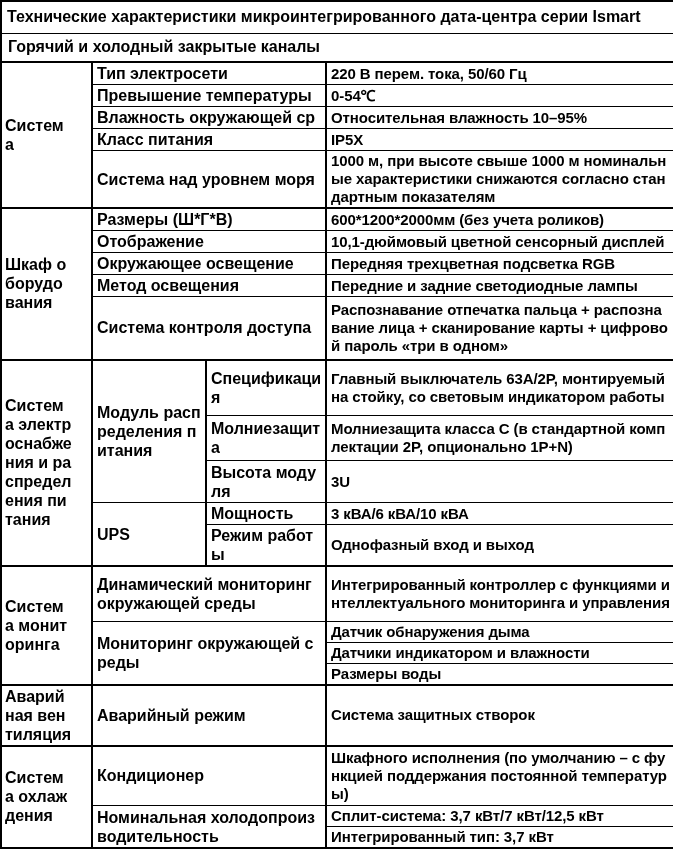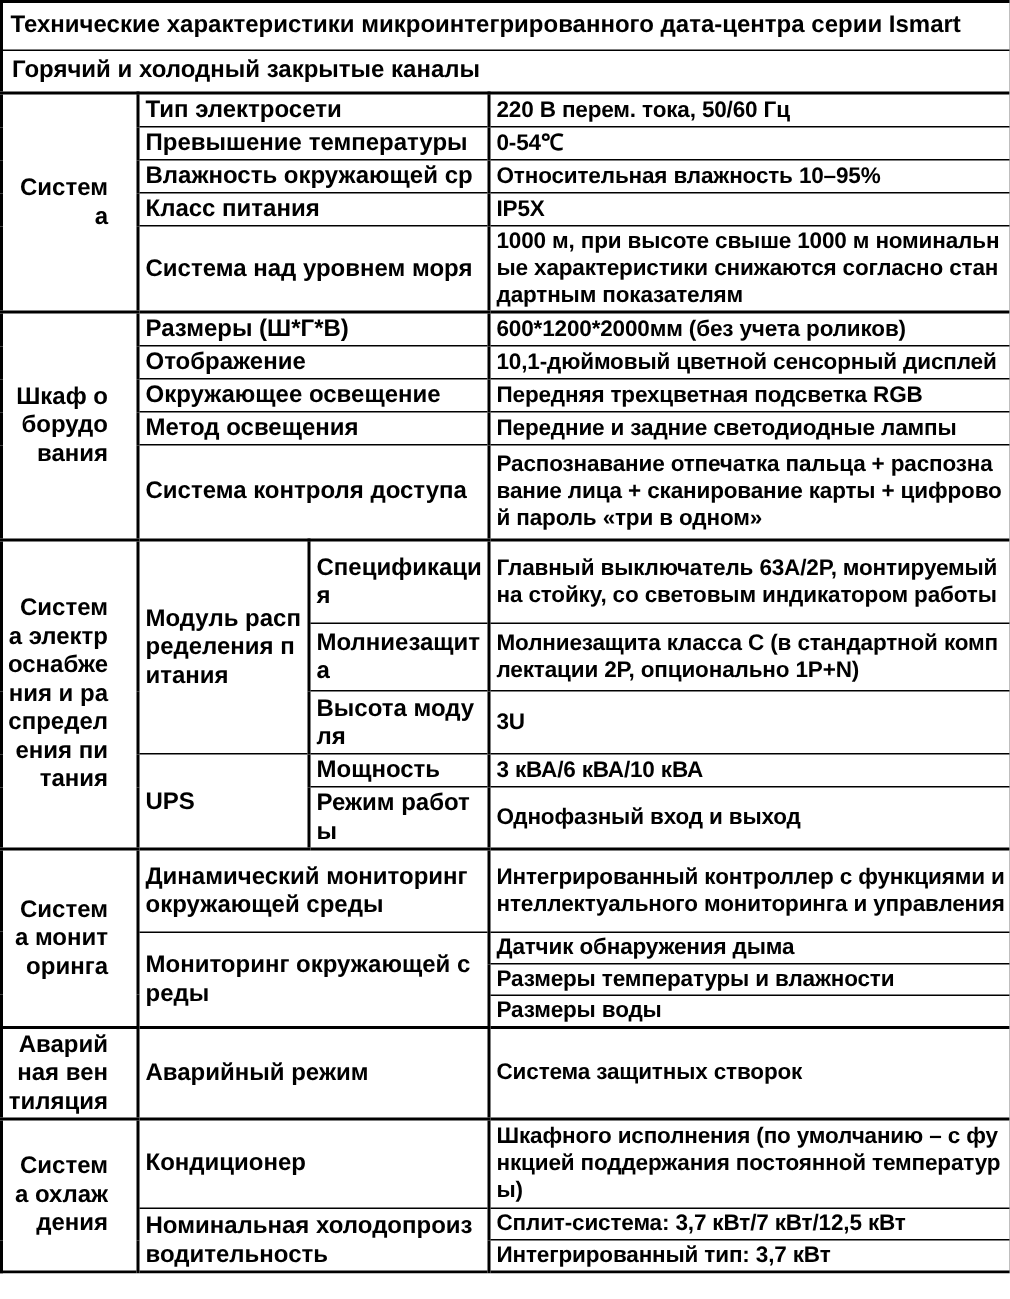--- a/index.html
+++ b/index.html
@@ -11,21 +11,21 @@
     word-break:break-all; }
   
   td.lv { border-left-width:2px; }
   
   td.bb { border-bottom-width:2px; }
   td.title-cell { font-size:16px; font-weight:bold; padding:2px 4px 2px 5px;
     word-break:normal; border-bottom-width:1px; }
   td.subtitle-cell { font-size:16px; font-weight:bold; padding:2px 4px 2px 6px;
     word-break:normal; }
   td.lbl { font-weight:bold; font-size:16px; line-height:19px; padding:1px 2px 1px 4px; }
-  td.c1 { padding:1px 19px 1px 3px;text-align:right; }
+  td.c1 { padding:1px 19px 1px 3px; }
   td.val { font-weight:bold; font-size:15px; line-height:18px;
     padding:1px 3px 1px 4px; letter-spacing:-0.1px; }
 </style>
 </head>
 <body>
 
 <div class="page">
 <table class="spec">
   <colgroup>
     <col style="width:91px">
@@ -113,21 +113,21 @@
   <tr style="height:55px">
     <td class="c1 lbl bb" rowspan="4">Система мониторинга</td>
     <td class="lbl lv" colspan="2">Динамический мониторинг окружающей среды</td>
     <td class="val lv">Интегрированный контроллер с функциями интеллектуального мониторинга и управления</td>
   </tr>
   <tr style="height:20px">
     <td class="lbl lv bb" colspan="2" rowspan="3">Мониторинг окружающей среды</td>
     <td class="val lv">Датчик обнаружения дыма</td>
   </tr>
   <tr style="height:20px">
-    <td class="val lv">Размеры температуры и влажности</td>
+    <td class="val lv">Датчики индикатором и влажности</td>
   </tr>
   <tr style="height:20px">
     <td class="val lv bb">Размеры воды</td>
   </tr>
 
   <tr style="height:58px">
     <td class="c1 lbl bb">Аварийная вентиляция</td>
     <td class="lbl lv bb" colspan="2">Аварийный режим</td>
     <td class="val lv bb">Система защитных створок</td>
   </tr>

